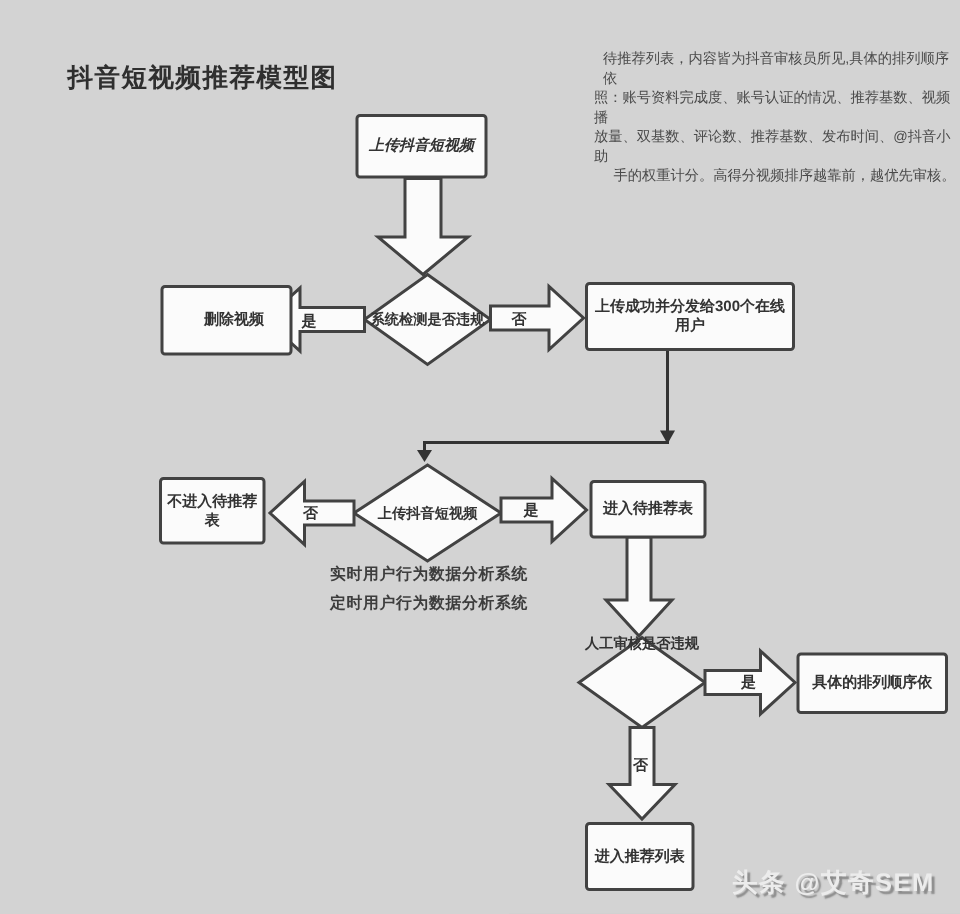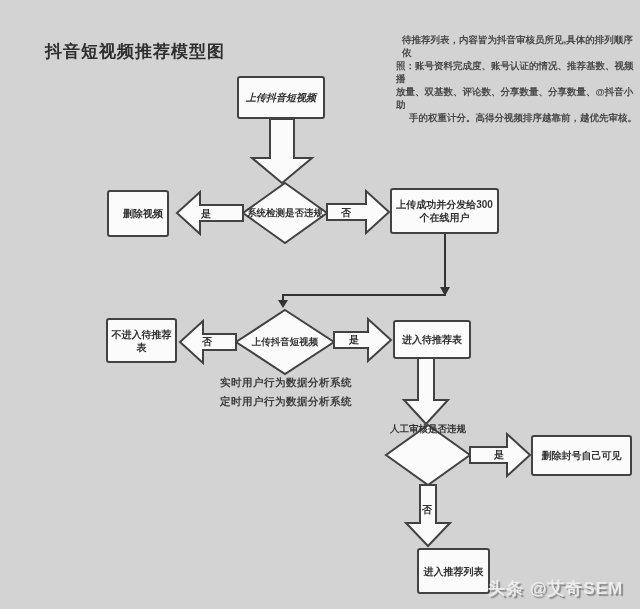--- a/index.html
+++ b/index.html
@@ -16,21 +16,21 @@
   .layer{position:absolute;left:0;top:0;width:640px;height:609px;}
   .shape{fill:#fbfbfb;stroke:#424242;stroke-width:2;}
   .thin{stroke:#333;stroke-width:2;fill:none;}
   .ah{fill:#333;stroke:none;}
   .page-title{
     position:absolute;left:33px;top:28px;margin:12px;
     font-size:17px;font-weight:bold;color:#2f2f2f;letter-spacing:1px;
   }
   .note{
     position:absolute;left:396px;top:33px;width:244px;
-    font-size:9.5px;font-weight:bold;color:#4a4a4a;line-height:13px;
+    font-size:9.5px;font-weight:normal;color:#4a4a4a;line-height:13px;
   }
   .note .l1{padding-left:6px;}
   .note .l4{padding-left:13px;}
   .node{
     position:absolute;display:flex;align-items:center;justify-content:center;
     background:#fbfbfb;border:2px solid #424242;border-radius:3px;
     font-size:10px;font-weight:bold;color:#333;text-align:center;
     line-height:13px;box-sizing:border-box;padding:2px;
   }
   .dlabel{
@@ -83,31 +83,31 @@
     <polygon class="shape" points="470,447 507,447 507,434 530,455 507,476 507,463 470,463"></polygon>
 
     <polygon class="shape" points="420,485 436,485 436,523 450,523 428,546 406,523 420,523"></polygon>
   </svg>
 
   <h1 class="page-title">抖音短视频推荐模型图</h1>
 
   <div class="note">
     <div class="l1">待推荐列表，内容皆为抖音审核员所见,具体的排列顺序依</div>
     <div>照：账号资料完成度、账号认证的情况、推荐基数、视频播</div>
-    <div>放量、双基数、评论数、分享数量、分享数量、@抖音小助</div>
+    <div>放量、双基数、评论数、推荐基数、发布时间、@抖音小助</div>
     <div class="l4">手的权重计分。高得分视频排序越靠前，越优先审核。</div>
   </div>
 
   <div class="node" style="left:237px;top:76px;width:88px;height:43px;font-style:italic;">上传抖音短视频</div>
-  <div class="node" style="left:107px;top:190px;width:62px;height:47px;padding-left:12px;">删除视频</div>
-  <div class="node" style="left:390px;top:188px;width:109px;height:46px;">上传成功并分发给300个在线用户</div>
+  <div class="node" style="left:107px;top:190px;width:88px;height:47px;padding-left:12px;">删除视频</div>
+  <div class="node" style="left:390px;top:188px;width:140px;height:46px;">上传成功并分发给300个在线用户</div>
   <div class="node" style="left:393px;top:320px;width:78px;height:39px;">进入待推荐表</div>
   <div class="node" style="left:106px;top:318px;width:71px;height:45px;">不进入待推荐表</div>
-  <div class="node" style="left:531px;top:435px;width:101px;height:41px;">删除封号自己可见</div>
-  <div class="node" style="left:390px;top:548px;width:73px;height:46px;margin-left:27px;">进入推荐列表</div>
+  <div class="node" style="left:531px;top:435px;width:101px;height:41px;">具体的排列顺序依</div>
+  <div class="node" style="left:390px;top:548px;width:73px;height:46px;">进入推荐列表</div>
 
   <div class="dlabel" style="left:240px;top:205px;width:90px;height:16px;">系统检测是否违规</div>
   <div class="dlabel" style="left:238px;top:334px;width:94px;height:16px;">上传抖音短视频</div>
   <div class="dlabel" style="left:383px;top:421px;width:90px;height:16px;">人工审核是否违规</div>
 
   <div class="elabel" style="left:201px;top:207px;">是</div>
   <div class="elabel" style="left:341px;top:206px;">否</div>
   <div class="elabel" style="left:202px;top:335px;">否</div>
   <div class="elabel" style="left:349px;top:333px;">是</div>
   <div class="elabel" style="left:494px;top:448px;">是</div>

